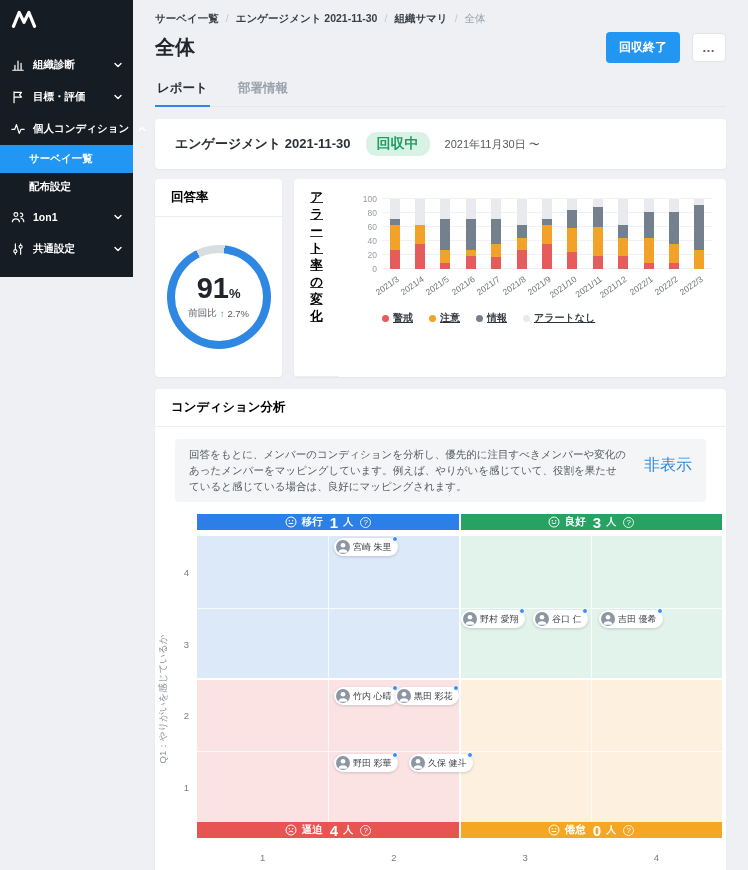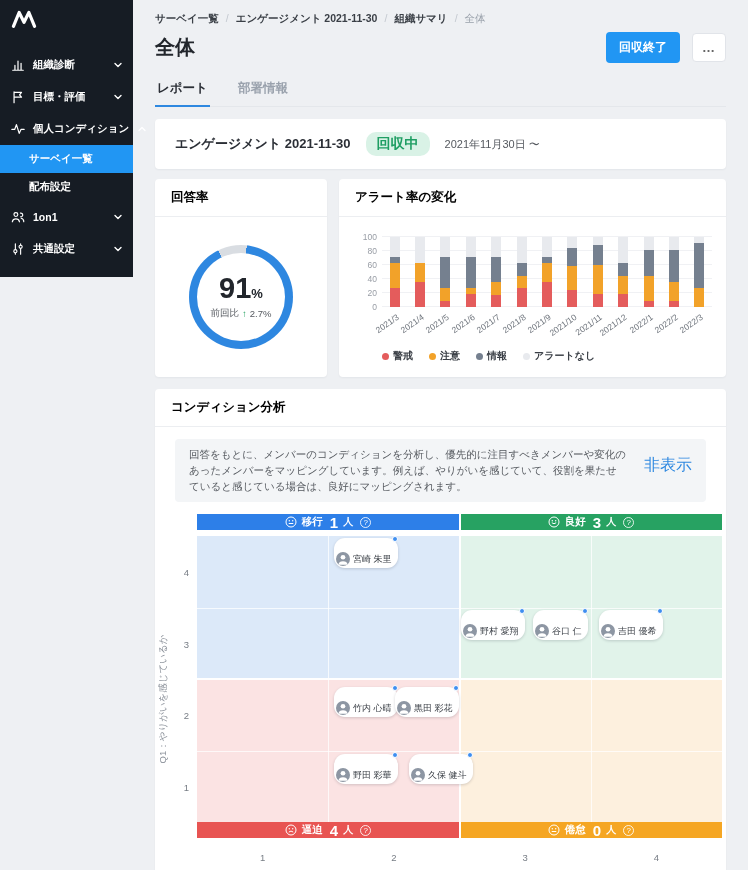--- a/index.html
+++ b/index.html
@@ -34,21 +34,21 @@
   .card { background:#fff; border-radius:4px; box-shadow:0 1px 2px rgba(25,35,50,.05); }
   .card-header { padding:10px 16px; border-bottom:1px solid #eceef1; font-size:12.5px; font-weight:bold; color:#000000; }
   
   .survey-card { margin-top:12px; padding:13px 20px; display:flex; align-items:center; gap:15px; }
   .survey-name { font-size:13px; font-weight:bold; }
   .badge { background:#d9f2e6; color:#1f9e63; font-size:14px; font-weight:bold; padding:3px 11px; border-radius:10px; }
   .survey-period { font-size:11px; color:#55595f; }
   
   .cards-row { display:flex; gap:12px; margin-top:10px; align-items:stretch; }
   .rate-card { width:176px; display:flex; flex-direction:column; }
-  .alert-card { flex:1; display:flex; flex-direction:column; }
+  .alert-card { flex:1; display:flex; flex-direction:row;text-decoration:underline; }
   .rate-body { flex:1; display:flex; align-items:center; justify-content:center; min-height:160px; }
   .donut { width:104px; height:104px; border-radius:50%; position:relative; }
   .donut-hole { position:absolute; inset:8px; background:#fff; border-radius:50%; display:flex; flex-direction:column; align-items:center; justify-content:center; }
   .donut-value { font-size:29px; font-weight:bold; color:#22262c; line-height:1; }
   .donut-unit { font-size:13px; font-weight:bold; }
   .donut-sub { font-size:9.5px; color:#55595f; margin-top:4px; display:flex; gap:3px; align-items:center; }
   .up-arrow { color:#27a262; font-weight:bold; }
   .alert-body { position:relative; padding:10px 14px 8px 16px; min-height:160px; }
   .ac-plot { position:relative; height:70px; width:330px; margin:10px 0 0 27px; }
   .ac-grid { position:absolute; left:0; right:0; height:1px; background:#f0f1f4; }
@@ -72,21 +72,21 @@
   .q-body { position:absolute; width:262px; }
   .q-label { font-size:10.5px; font-weight:bold; }
   .q-count { font-size:15px; font-weight:bold; margin-left:2px; }
   .q-suffix { font-size:10px; font-weight:bold; }
   .q-help { width:11px; height:11px; border:1px solid rgba(255,255,255,.85); border-radius:50%; font-size:8px; line-height:10px; text-align:center; margin-left:2px; cursor:pointer; }
   .cc-vline,.cc-hline { position:absolute; background:rgba(255,255,255,.75); }
   .cc-vline { width:1px; top:22px; bottom:22px; }
   .cc-hline { height:1px; left:0; right:0; }
   .cc-vline.center { width:2px; background:#fff; top:0; bottom:0; }
   .cc-hline.center { height:2px; background:#fff; }
-  .member { position:absolute; display:flex; align-items:center; gap:3px; background:#fff; border-radius:11px; padding:14px 6px 2px 2px; box-shadow:0 1px 3px rgba(20,30,45,.18); font-size:9px; color:#3a3f46; white-space:nowrap; cursor:pointer; }
+  .member { position:absolute; display:flex; align-items:center; gap:3px; background:#fff; border-radius:11px; padding:2px 6px 2px 2px; box-shadow:0 1px 3px rgba(20,30,45,.18); font-size:9px; color:#3a3f46; white-space:nowrap; cursor:pointer; }
   .avatar { width:14px; height:14px; border-radius:50%; background:#8d96a3; overflow:hidden; flex:0 0 14px; }
   .m-dot { position:absolute; top:-2px; right:0; width:6px; height:6px; border-radius:50%; background:#3e8ef0; border:1px solid #fff; }
   .cc-ytick { position:absolute; right:100%; margin-right:8px; font-size:9.5px; color:#777d85; transform:translateY(-50%); }
   .cc-xtick { position:absolute; top:338px; font-size:9.5px; color:#777d85; transform:translateX(-50%); }
   .cc-ylabel { position:absolute; top:50%; left:-34px; transform:translate(-50%,-50%) rotate(-90deg); transform-origin:center; font-size:9.5px; color:#8a9099; white-space:nowrap; }
   .cc-xlabel { margin-top:26px; text-align:center; font-size:9.5px; color:#777d85; }
 </style>
 </head>
 <body>
 

